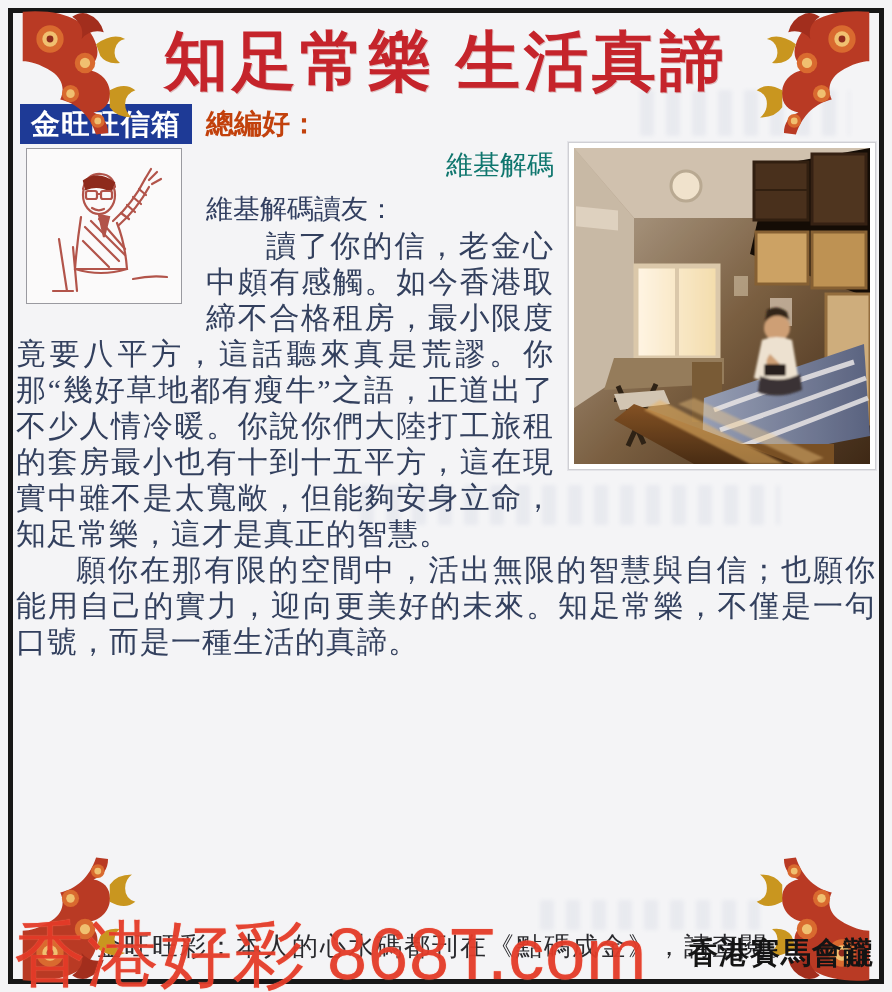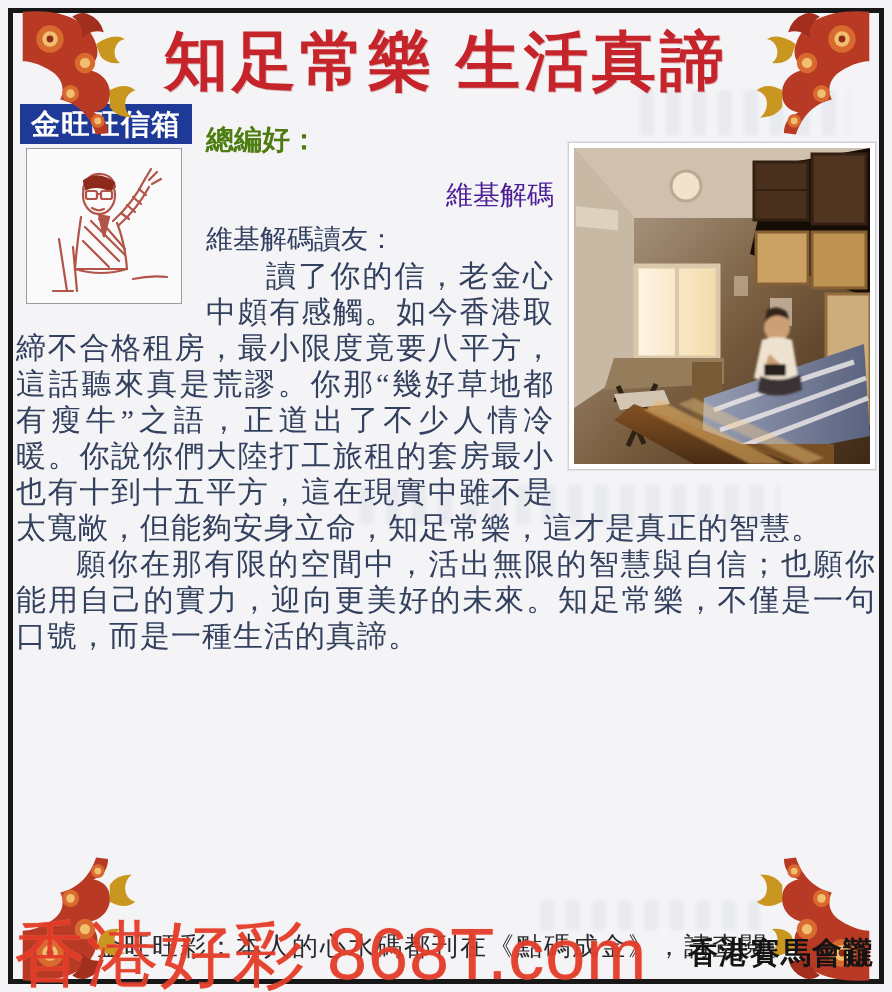--- a/index.html
+++ b/index.html
@@ -43,35 +43,35 @@
     margin-top:4px;border:1px solid #9a9aa0;background:#fbfafa;
     width:150px;height:150px;padding:2px;margin-left:6px;
   }
   .photo{
     float:right;width:308px;height:328px;margin:38px 0 14px 14px;
     background:#fff;padding:5px;box-sizing:border-box;
     border:1px solid #cfcfd4;box-shadow:0 0 0 1px #e4e4e8;
   }
   .photo svg{display:block;width:296px;height:316px;}
   .salutation{
-    margin:16px;font-size:28px;color:#4d7c0f;line-height:40px;font-weight:bold;
+    margin:0;font-size:28px;color:#c2410c;line-height:40px;font-weight:bold;
   }
   .reply-salutation{
     margin:6px 0 0 0;font-size:27px;color:#323f60;line-height:38px;
   }
   .letter-body{
     margin:0;font-size:27px;line-height:38px;color:#222c44;
     text-align:justify;text-indent:2em;letter-spacing:1px;
   }
   .reply-body{
     margin:0;font-size:30px;line-height:36px;color:#33405e;
     text-align:justify;text-indent:2em;letter-spacing:1px;
   }
   .sig{
-    margin:2px 0;font-size:27px;color:#4c1d95;text-align:right;
+    margin:2px 0;font-size:27px;color:#0f766e;text-align:right;
     padding-right:26px;line-height:38px;
   }
   .footer-notice{
     position:absolute;left:0;right:0;bottom:28px;z-index:4;
     text-align:center;font-size:26px;color:#2a2a2e;letter-spacing:2px;
     white-space:nowrap;
   }
   .watermark{
     position:absolute;left:14px;bottom:2px;z-index:6;
     font-family:"Liberation Sans",sans-serif;font-weight:normal;

